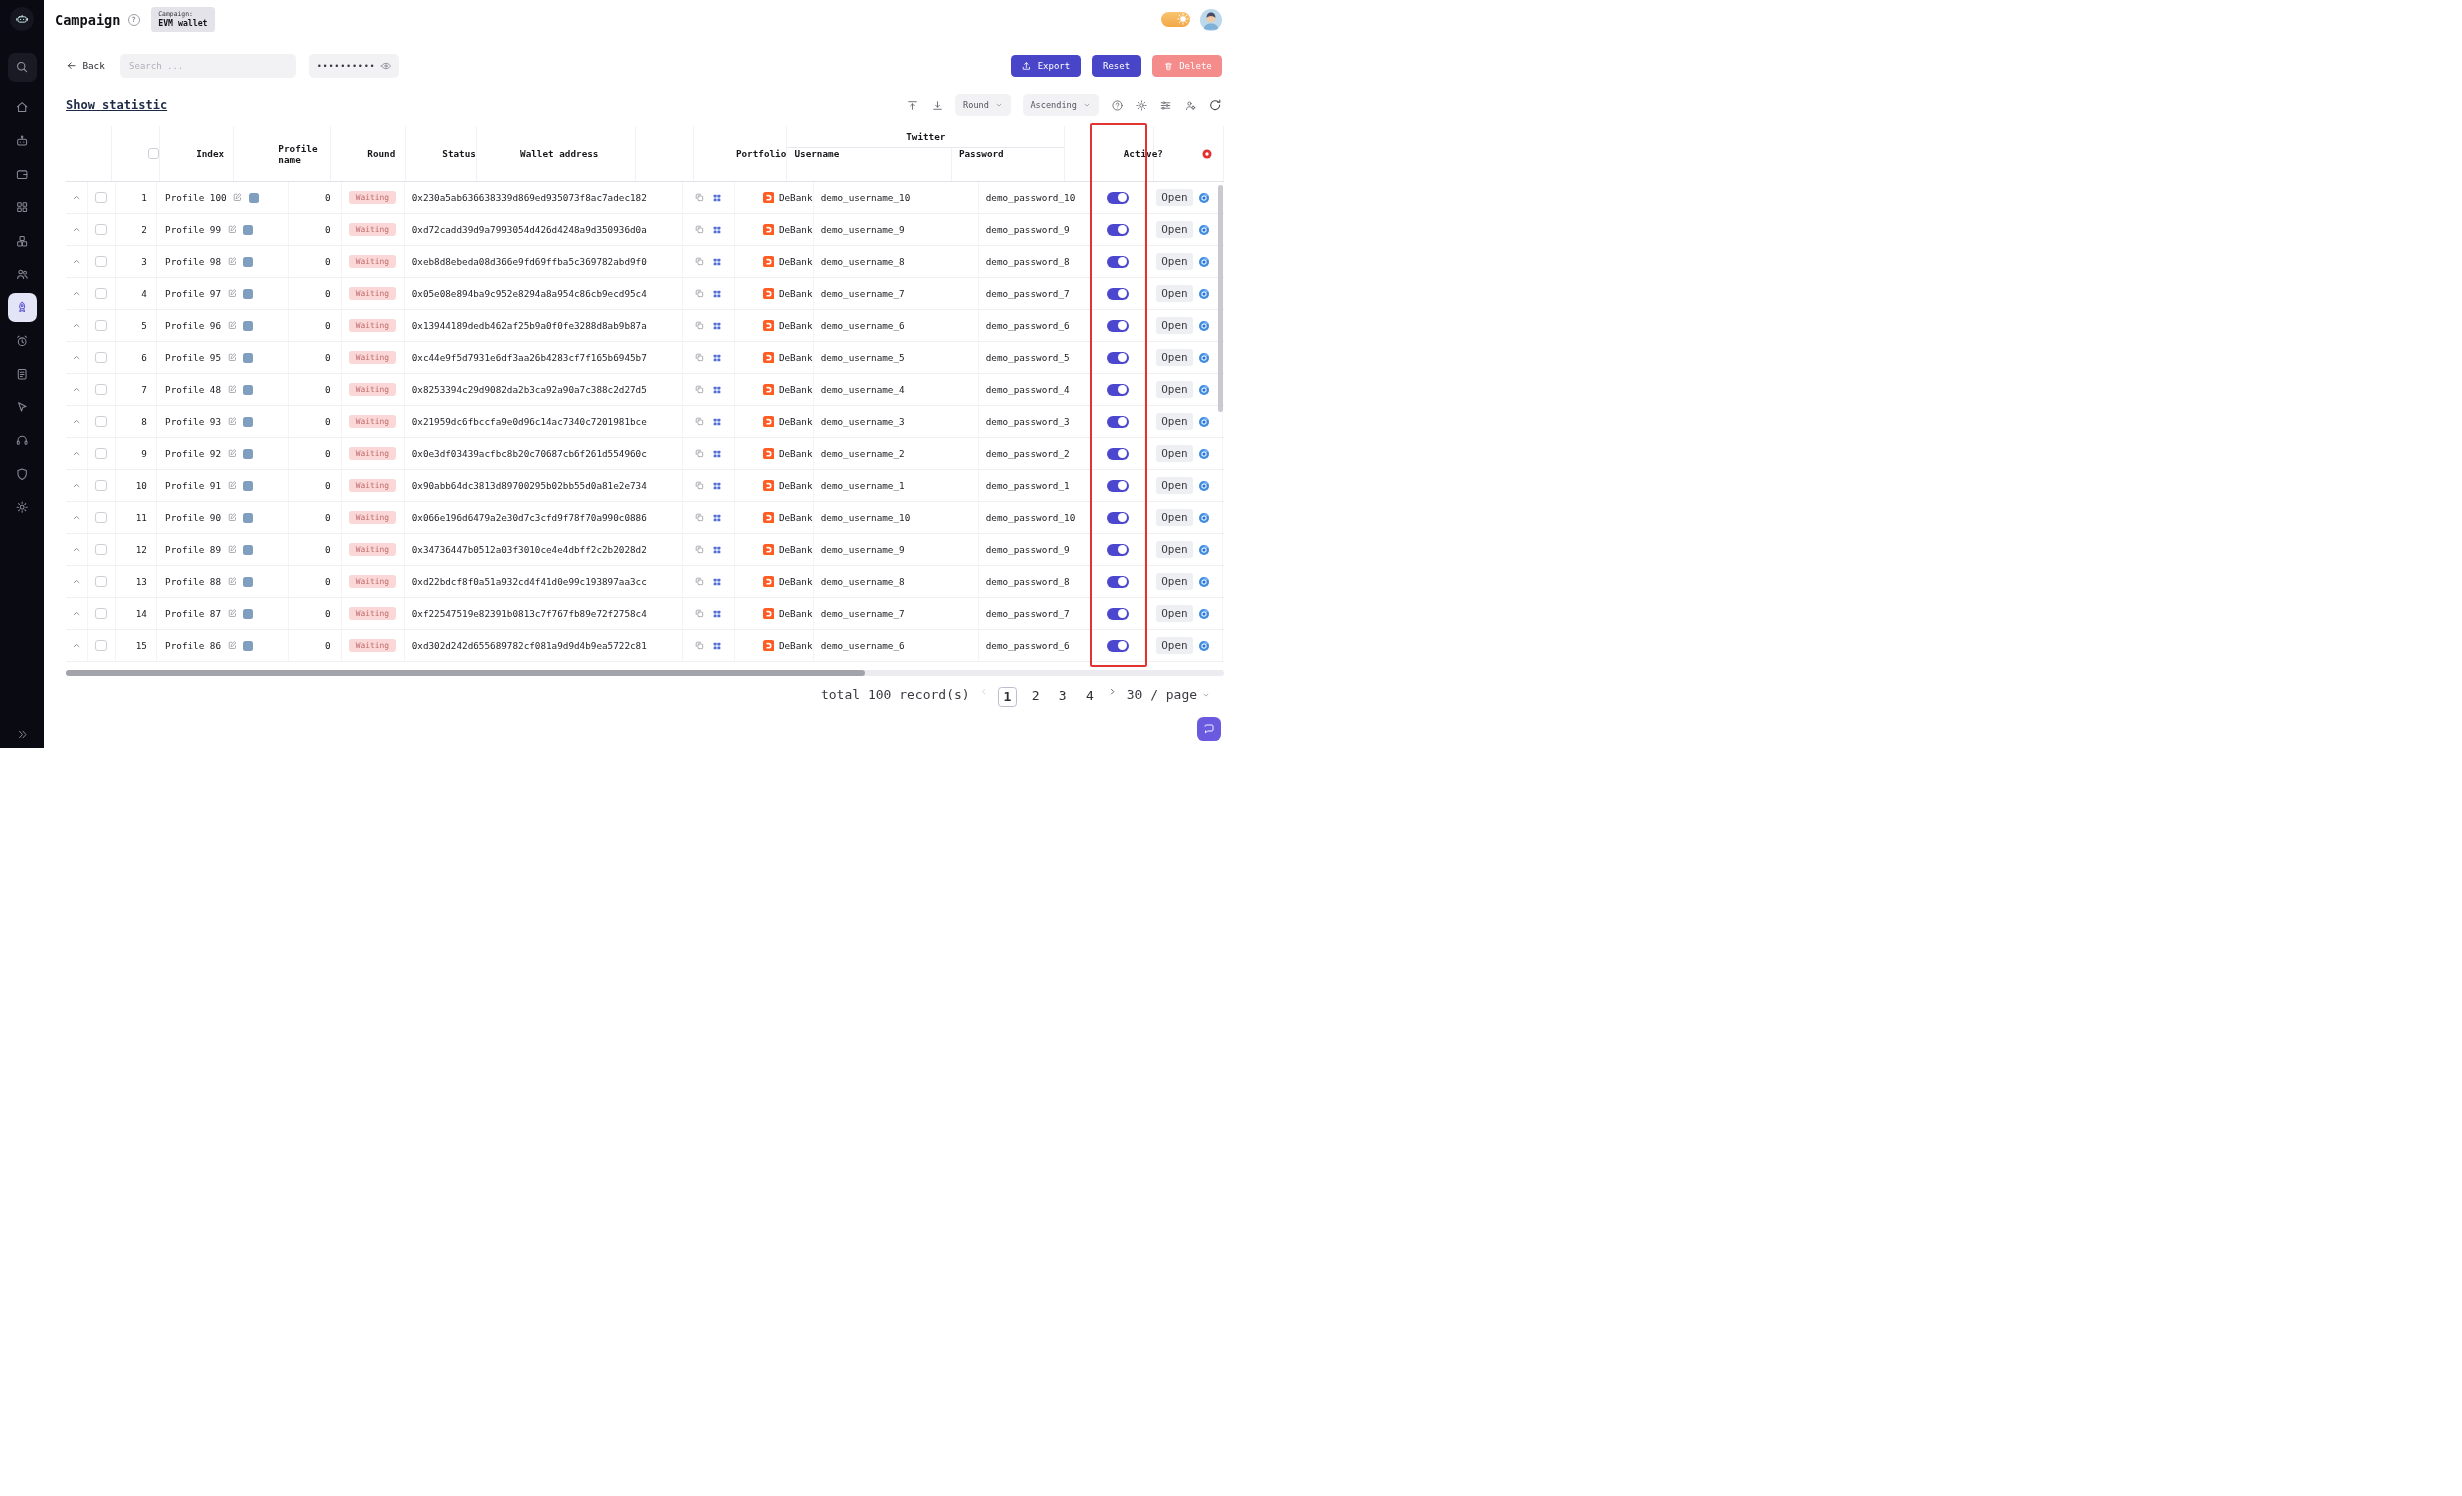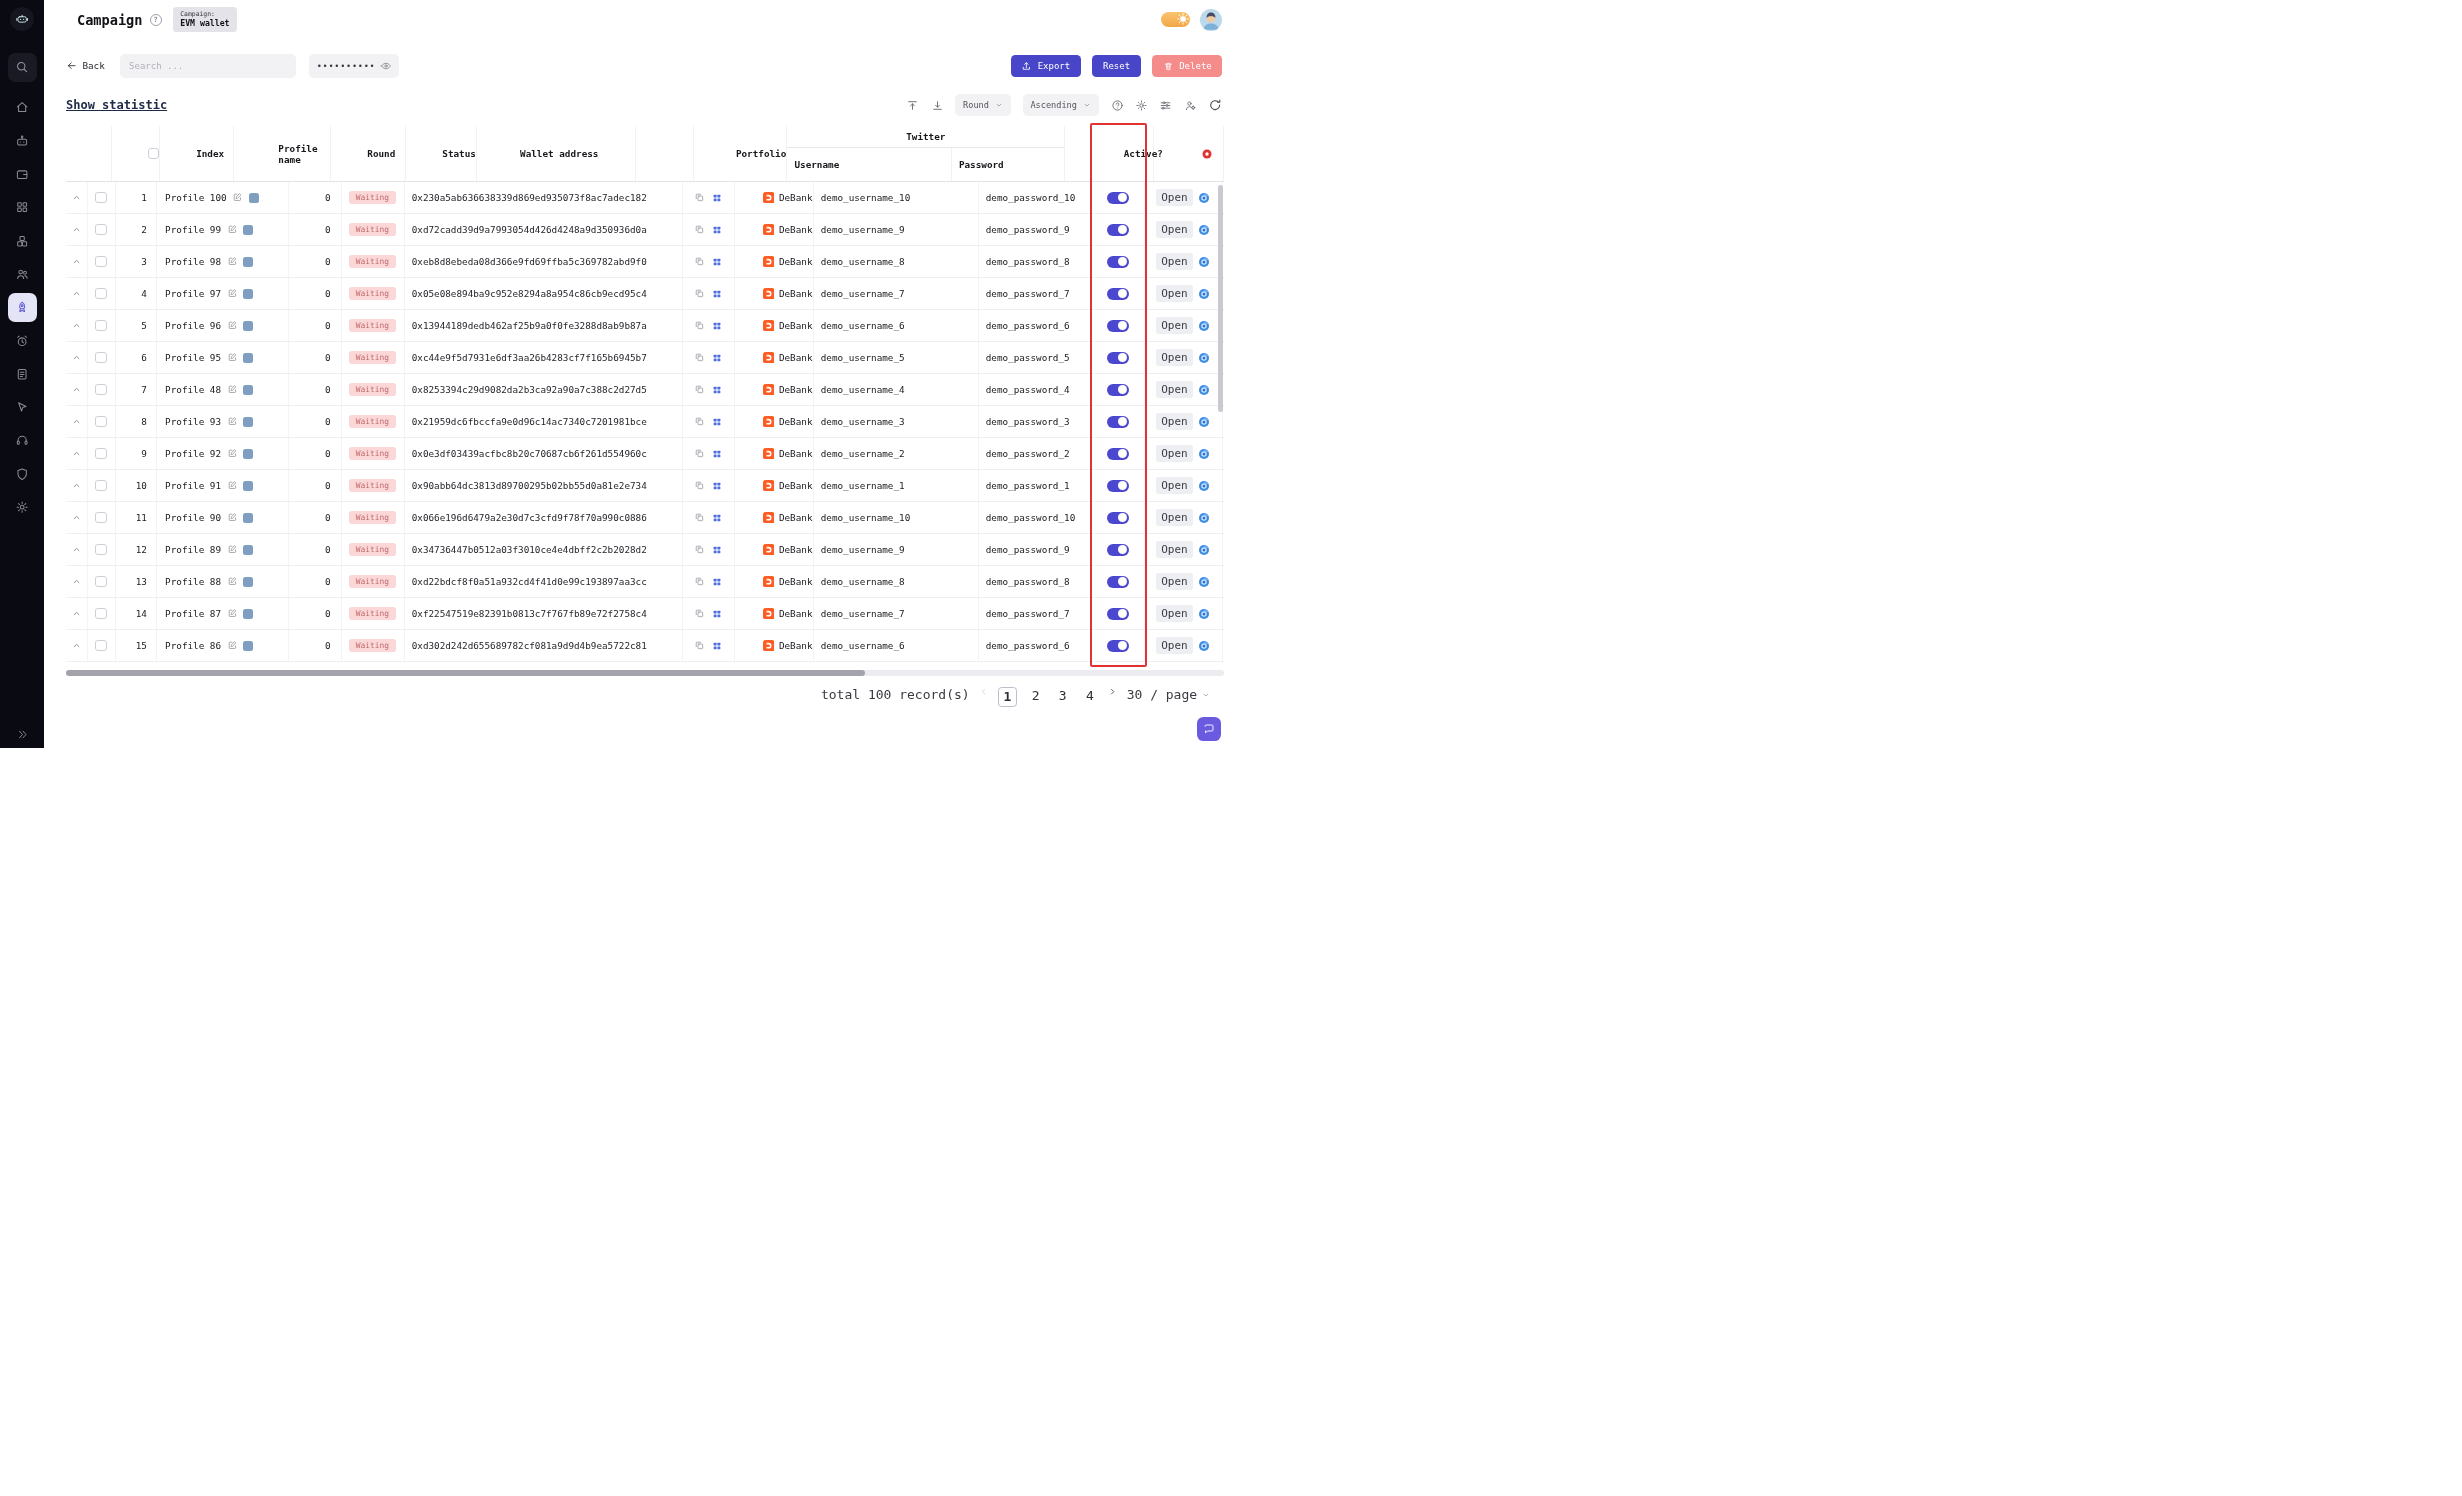--- a/index.html
+++ b/index.html
@@ -17,21 +17,21 @@
   .sidebar{position:absolute;left:0;top:0;width:44px;height:100%;background:#0a0a12;display:flex;flex-direction:column;align-items:center;z-index:10;}
   .logo{width:24px;height:24px;border-radius:50%;background:#161620;margin-top:7.2px;display:grid;place-items:center;color:#cfeef0;}
   .side-search{margin-top:21.5px;width:29px;height:29px;border-radius:7.2px;background:#1a1a24;display:grid;place-items:center;color:#9a9aa6;cursor:pointer;}
   .side-nav{margin-top:11.4px;display:flex;flex-direction:column;align-items:center;gap:4.3px;}
   .side-item{width:29px;height:29px;border-radius:7.2px;display:grid;place-items:center;color:#8b8b96;cursor:pointer;}
   .side-item.active{background:#e4e4f7;color:#5a55d4;}
   .side-bottom{position:absolute;bottom:7.2px;left:0;width:44px;display:grid;place-items:center;color:#8b8b96;cursor:pointer;}
 
   
   .topbar{position:absolute;left:44px;top:0;right:0;height:39px;display:flex;align-items:center;background:#fff;}
-  .page-title{margin-left:33px;font-size:13.6px;font-weight:bold;color:#111116;text-align:center;}
+  .page-title{margin-left:11px;font-size:13.6px;font-weight:bold;color:#111116;text-align:center;}
   .help-circle{margin-left:7.2px;width:12px;height:12px;border-radius:50%;border:1px solid #a0a0ac;color:#8d8d98;display:grid;place-items:center;font-size:7.2px;font-weight:bold;cursor:pointer;}
   .campaign-badge{margin-left:11.4px;background:#e3e3e9;border-radius:3.6px;padding:2.9px 7.2px;line-height:1.25;}
   .cb-label{font-size:6.4px;color:#33333b;display:block;}
   .cb-value{font-size:8.2px;color:#111116;font-weight:600;display:block;}
   .topbar-right{margin-left:auto;margin-right:8.6px;display:flex;align-items:center;gap:10px;}
   .theme-toggle{width:29px;height:15px;border-radius:7.9px;background:linear-gradient(180deg,#f9c470,#f2a747);position:relative;cursor:pointer;}
   .theme-knob{position:absolute;right:1.4px;top:1.4px;width:12px;height:12px;}
   .avatar{width:22px;height:22px;border-radius:50%;overflow:hidden;cursor:pointer;}
 
   
@@ -55,21 +55,21 @@
   .select{height:22px;background:#f2f2f5;border-radius:5px;display:flex;align-items:center;gap:6.4px;padding:0 7.9px;font-size:8.6px;color:#55555e;cursor:pointer;}
   .refresh-icon{color:#46464f;}
 
   
   .table{position:absolute;left:66px;top:126px;width:1158px;font-size:9.3px;}
   .thead{display:flex;height:56px;border-bottom:0.7px solid #e2e2e8;font-weight:bold;color:#17171c;}
   .th{display:flex;align-items:center;border-right:0.7px solid #f2f2f6;margin-left:36px;}
   .th-group{width:278px;display:flex;flex-direction:column;border-right:0.7px solid #f2f2f6;}
   .th-group-top{height:21.5px;display:flex;align-items:center;justify-content:center;border-bottom:0.7px solid #e6e6ec;}
   .th-group-sub{flex:1;display:flex;}
-  .th-sub{display:flex;align-items:center;border-right:0.7px solid #f2f2f6;}
+  .th-sub{display:flex;align-items:flex-start;border-right:0.7px solid #f2f2f6;}
   .tr{display:flex;height:32px;border-bottom:0.7px solid #f0f0f4;}
   .td{display:flex;align-items:center;height:100%;border-right:0.7px solid #f4f4f8;overflow:hidden;}
 
   .col-exp{width:21.5px;justify-content:center;}
   .col-check{width:28px;justify-content:center;}
   .col-index{width:41px;justify-content:flex-end;padding-right:8.6px;}
   .col-profile{width:132px;padding-left:8.6px;gap:5.7px;}
   .col-round{width:53px;justify-content:flex-end;padding-right:10px;}
   .col-status{width:63px;justify-content:center;}
   .col-wallet{width:278px;padding-left:7.2px;}

